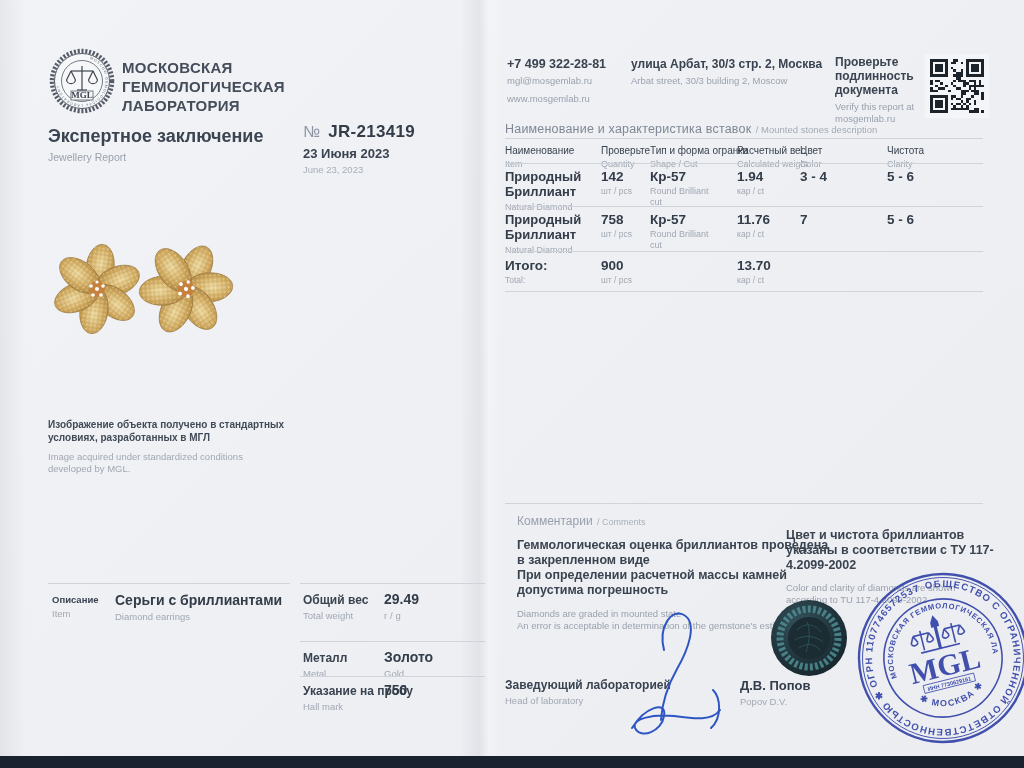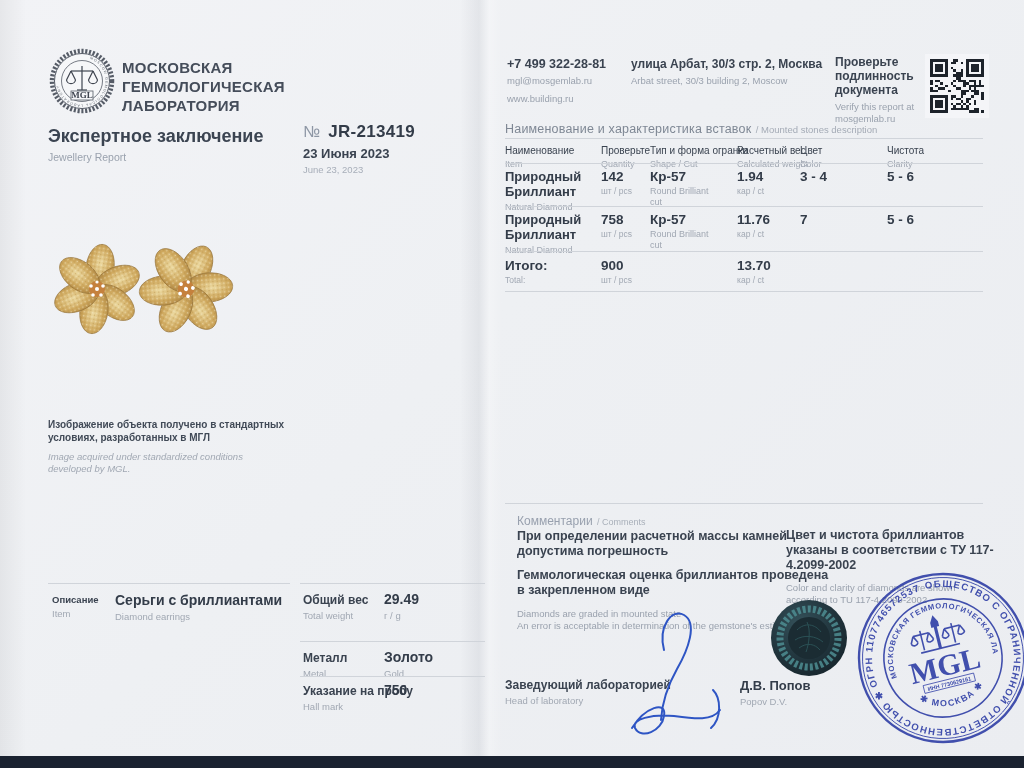--- a/index.html
+++ b/index.html
@@ -45,21 +45,21 @@
   .cm-title-en { font-size:9px; color:#a9b0ba; }
   .cm-ru { font-size:12.5px; line-height:15px; font-weight:bold; color:#3a4350; width:318px; }
   .cm-en { font-size:9.5px; line-height:12px; color:#9aa2ae; width:330px; }
 
   
   .f-label-ru { font-size:12px; font-weight:bold; color:#3a4350; }
   .f-label-en { font-size:9.5px; color:#a1a8b3; margin-top:3px; }
   .f-val  { font-size:14px; font-weight:bold; color:#333c49; }
   .f-sub  { font-size:9.5px; color:#a1a8b3; margin-top:3px; }
   .note-ru { font-size:10px; font-weight:bold; color:#414a57; line-height:13px; width:240px; }
-  .note-en { font-size:9.5px; color:#a1a8b3; line-height:12px; width:230px; margin-top:7px;font-style:italic; }
+  .note-en { font-size:9.5px; color:#a1a8b3; line-height:12px; width:230px; margin-top:7px; }
 </style>
 </head>
 <body>
 
 <div class="page">
   <div class="edge"></div>
   <div class="fold"></div>
 
   <svg class="abs" style="left:48px; top:47px;" width="68" height="68" viewBox="-34 -34 68 68">
     <circle r="30" fill="none" stroke="#565c67" stroke-width="4.5" stroke-dasharray="2.1,1.7"></circle>
@@ -192,21 +192,21 @@
     <div class="f-label-ru">Указание на пробу</div>
     <div class="f-label-en">Hall mark</div>
   </div>
   <div class="abs" style="left:384px; top:682px;">
     <div class="f-val">750</div>
   </div>
 
   <div class="abs" style="left:507px; top:57px;">
     <div class="h-main">+7 499 322-28-81</div>
     <div class="h-sub">mgl@mosgemlab.ru</div>
-    <div class="h-sub" style="margin-top:6px;">www.building.ru</div>
+    <div class="h-sub" style="margin-top:6px;">www.mosgemlab.ru</div>
   </div>
 
   <div class="abs" style="left:631px; top:57px;">
     <div class="h-main" style="font-size:12px;">улица Арбат,  30/3 стр. 2, Москва</div>
     <div class="h-sub">Arbat street,  30/3 building 2, Moscow</div>
   </div>
 
   <div class="abs" style="left:835px; top:55px; width:128px;">
     <div class="h-main" style="font-size:12px; line-height:14px;">Проверьте подлинность документа</div>
     <div class="h-sub" style="width:90px;">Verify this report at mosgemlab.ru</div>
@@ -433,22 +433,22 @@
     </div>
     <div class="divider" style="left:0; top:172px; width:478px;"></div>
   </div>
 
   <div class="divider" style="left:505px; top:503px; width:478px;"></div>
   <div class="abs" style="left:505px; top:511px;margin-left:12px;">
     <div>
       <span class="cm-title-ru">Комментарии</span>
       <span class="cm-title-en">/ Comments</span>
     </div>
+    <div class="cm-ru" style="margin-top:9px;">Геммологическая оценка бриллиантов проведена в закрепленном виде</div>
     <div class="cm-ru">При определении расчетной массы камней допустима погрешность</div>
-    <div class="cm-ru" style="margin-top:9px;">Геммологическая оценка бриллиантов проведена в закрепленном виде</div>
     <div class="cm-en" style="margin-top:10px;">Diamonds are graded in mounted state</div>
     <div class="cm-en">An error is acceptable in determination of the gemstone's estimated mass</div>
   </div>
 
   <div class="abs" style="left:786px; top:528px; width:212px;">
     <div class="cm-ru" style="width:212px;">Цвет и чистота бриллиантов указаны в соответствии с ТУ 117-4.2099-2002</div>
     <div class="cm-en" style="width:205px; margin-top:9px;">Color and clarity of diamonds are shown according to TU 117-4.2099-2002</div>
   </div>
 
   <div class="abs" style="left:505px; top:678px;">

